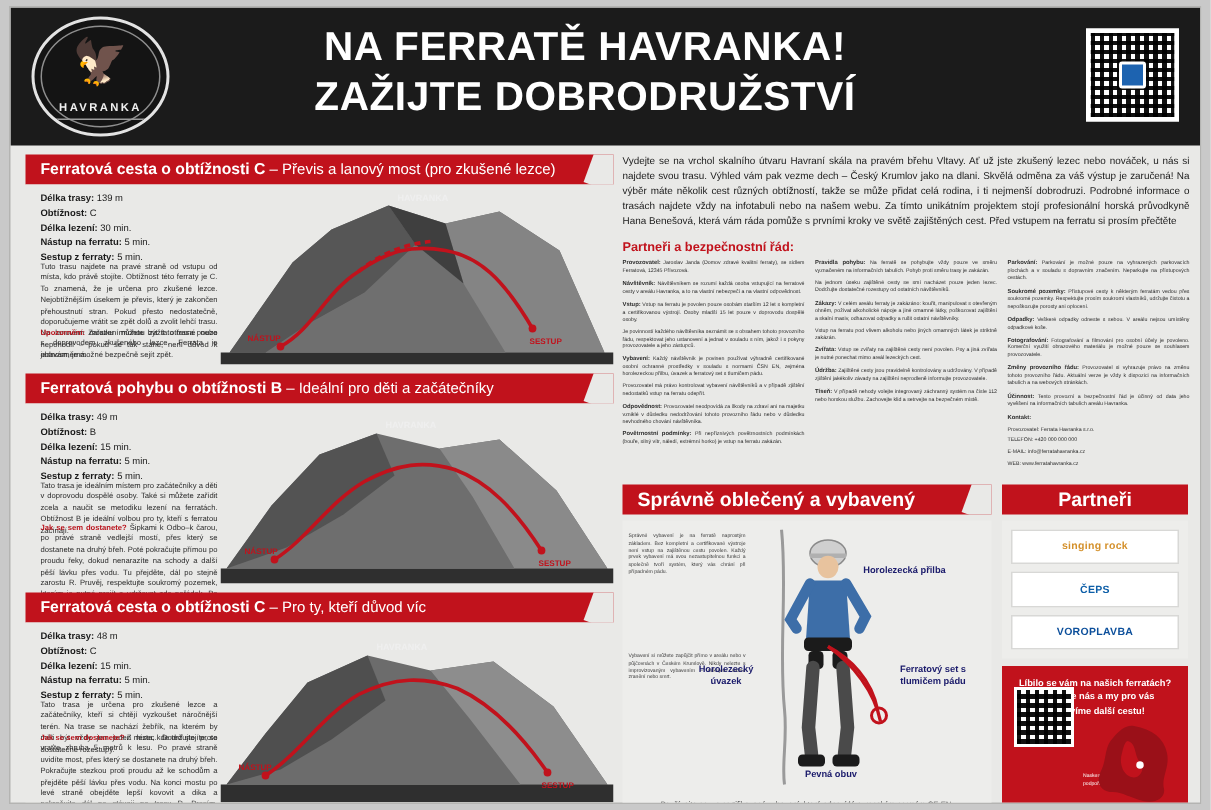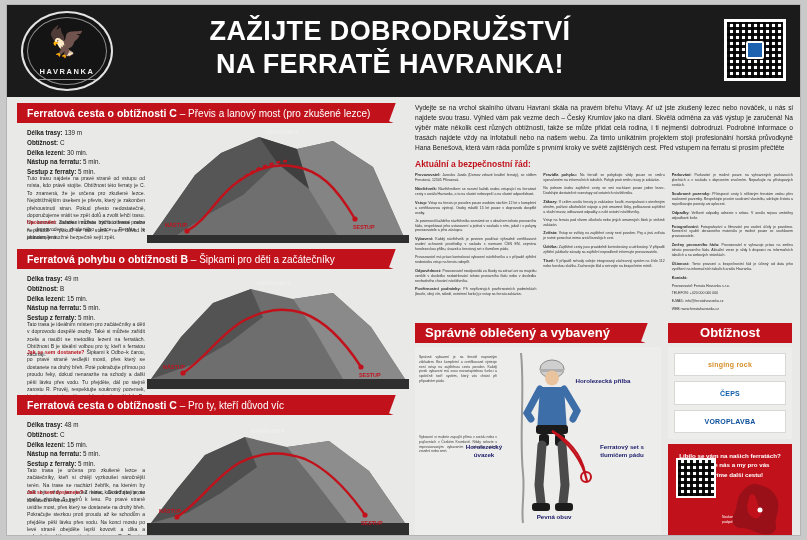--- a/index.html
+++ b/index.html
@@ -180,22 +180,22 @@
 <div class="board">
 
   <div class="header">
     <div class="logo">
       <div class="logo-inner"></div>
       <div class="logo-bird">🦅</div>
       <div class="logo-arc"></div>
       <div class="logo-text">HAVRANKA</div>
     </div>
     <div class="title">
+      <div>NA FERRATĚ HAVRANKA!</div>
       <div>ZAŽIJTE DOBRODRUŽSTVÍ</div>
-      <div>NA FERRATĚ HAVRANKA!</div>
     </div>
     <div class="qr hdr">
       <div class="qr-badge"></div>
     </div>
   </div>
 
   <div class="left-col">
 
     <div class="route">
       <div class="route-head">
@@ -228,21 +228,21 @@
             <text x="118" y="11" fill="#efefef" font-size="6" font-family="Liberation Sans, sans-serif" font-weight="bold">HAVRANKA</text>
             <text x="18" y="104" fill="#c1121c" font-size="5.4" font-family="Liberation Sans, sans-serif" font-weight="bold">NÁSTUP</text>
             <text x="206" y="106" fill="#c1121c" font-size="5.4" font-family="Liberation Sans, sans-serif" font-weight="bold">SESTUP</text>
           </svg>
         </div>
       </div>
     </div>
 
     <div class="route">
       <div class="route-head">
-        <span>Ferratová pohybu o obtížnosti B</span><span class="sub"> – Šipkami pro děti a začátečníky</span>
+        <span>Ferratová pohybu o obtížnosti B</span><span class="sub"> – Ideální pro děti a začátečníky</span>
       </div>
       <div class="route-body">
         <div class="specs">
           <div><b>Délka trasy:</b> <span>49 m</span></div>
           <div><b>Obtížnost:</b> <span>B</span></div>
           <div><b>Délka lezení:</b> <span>15 min.</span></div>
           <div><b>Nástup na ferratu:</b> <span>5 min.</span></div>
           <div><b>Sestup z ferraty:</b> <span>5 min.</span></div>
         </div>
         <div class="notes" style="top:52px">Tato trasa je ideálním místem pro začátečníky a děti v doprovodu dospělé osoby. Také si můžete zařídit zcela a naučit se metodiku lezení na ferratách. Obtížnost B je ideální volbou pro ty, kteří s ferratou začínají.</div>
@@ -297,21 +297,21 @@
             <text x="12" y="98" fill="#c1121c" font-size="5.4" font-family="Liberation Sans, sans-serif" font-weight="bold">NÁSTUP</text>
             <text x="214" y="110" fill="#c1121c" font-size="5.4" font-family="Liberation Sans, sans-serif" font-weight="bold">SESTUP</text>
           </svg>
         </div>
       </div>
     </div>
   </div>
 
   <div class="right-col">
     <div class="intro">Vydejte se na vrchol skalního útvaru Havraní skála na pravém břehu Vltavy. Ať už jste zkušený lezec nebo nováček, u nás si najdete svou trasu. Výhled vám pak vezme dech – Český Krumlov jako na dlani. Skvělá odměna za váš výstup je zaručená! Na výběr máte několik cest různých obtížností, takže se může přidat celá rodina, i ti nejmenší dobrodruzi. Podrobné informace o trasách najdete vždy na infotabuli nebo na našem webu. Za tímto unikátním projektem stojí profesionální horská průvodkyně Hana Benešová, která vám ráda pomůže s prvními kroky ve světě zajištěných cest. Před vstupem na ferratu si prosím přečtěte</div>
-    <div class="rules-title">Aktuální a bezpečnostní řád:</div>
+    <div class="rules-title">Partneři a bezpečnostní řád:</div>
 
     <div class="rules-cols">
       <div class="rc">
         <p><b>Provozovatel:</b> <span>Jaroslav Janda (Domov zdravé kvalitní ferraty), se sídlem Ferratová, 12345 Přívozová.</span></p>
         <p><b>Návštěvník:</b> <span>Návštěvníkem se rozumí každá osoba vstupující na ferratové cesty v areálu Havranka, a to na vlastní nebezpečí a na vlastní odpovědnost.</span></p>
         <p><b>Vstup:</b> <span>Vstup na ferratu je povolen pouze osobám starším 12 let s kompletní a certifikovanou výstrojí. Osoby mladší 15 let pouze v doprovodu dospělé osoby.</span></p>
         <p>Je povinností každého návštěvníka seznámit se s obsahem tohoto provozního řádu, respektovat jeho ustanovení a jednat v souladu s ním, jakož i s pokyny provozovatele a jeho zástupců.</p>
         <p><b>Vybavení:</b> <span>Každý návštěvník je povinen používat výhradně certifikované osobní ochranné prostředky v souladu s normami ČSN EN, zejména horolezeckou přilbu, úvazek a ferratový set s tlumičem pádu.</span></p>
         <p>Provozovatel má právo kontrolovat vybavení návštěvníků a v případě zjištění nedostatků vstup na ferratu odepřít.</p>
         <p><b>Odpovědnost:</b> <span>Provozovatel neodpovídá za škody na zdraví ani na majetku vzniklé v důsledku nedodržování tohoto provozního řádu nebo v důsledku nevhodného chování návštěvníka.</span></p>
@@ -336,21 +336,21 @@
         <p><b>Kontakt:</b></p>
         <p>Provozovatel: Ferrata Havranka s.r.o.</p>
         <p>TELEFON: +420 000 000 000</p>
         <p>E-MAIL: info@ferratahavranka.cz</p>
         <p>WEB: www.ferratahavranka.cz</p>
       </div>
     </div>
 
     <div class="twobar">
       <div class="bar wide">Správně oblečený a vybavený ferratista</div>
-      <div class="bar narrow">Obtížnost</div>
+      <div class="bar narrow">Partneři</div>
     </div>
 
     <div class="panels">
 
       <div class="gear-panel">
         <div class="gear-text-l">Správné vybavení je na ferratě naprostým základem. Bez kompletní a certifikované výstroje není vstup na zajištěnou cestu povolen. Každý prvek vybavení má svou nezastupitelnou funkci a společně tvoří systém, který vás chrání při případném pádu.</div>
         <div class="gear-text-l2">
           <span class="hl"></span>
           <span>Vybavení si můžete zapůjčit přímo v areálu nebo v půjčovnách v Českém Krumlově. Nikdy nelezte s improvizovaným vybavením – riskujete vážné zranění nebo smrt.</span>
         </div>

